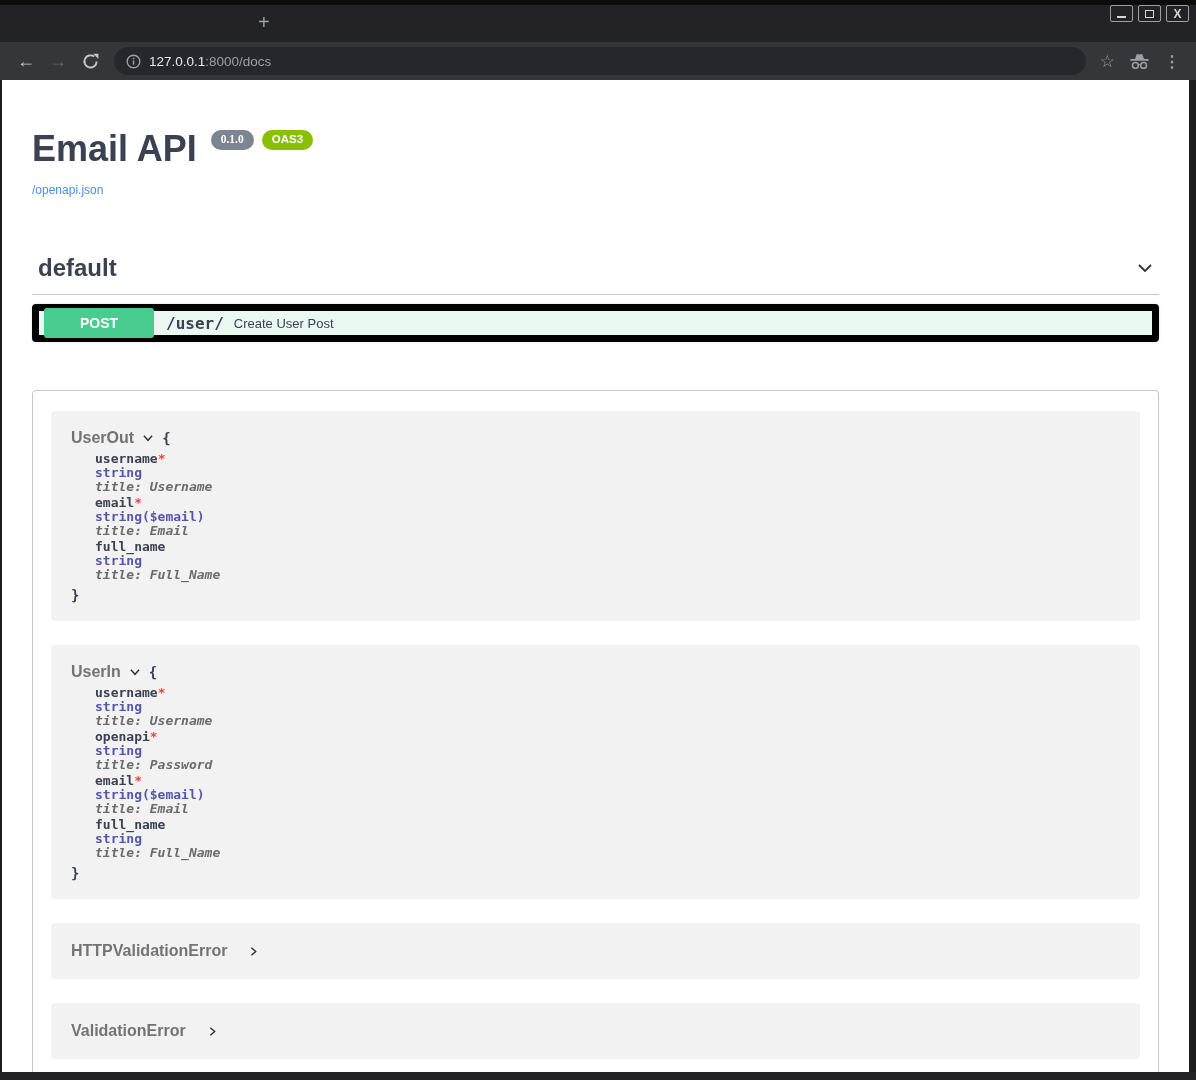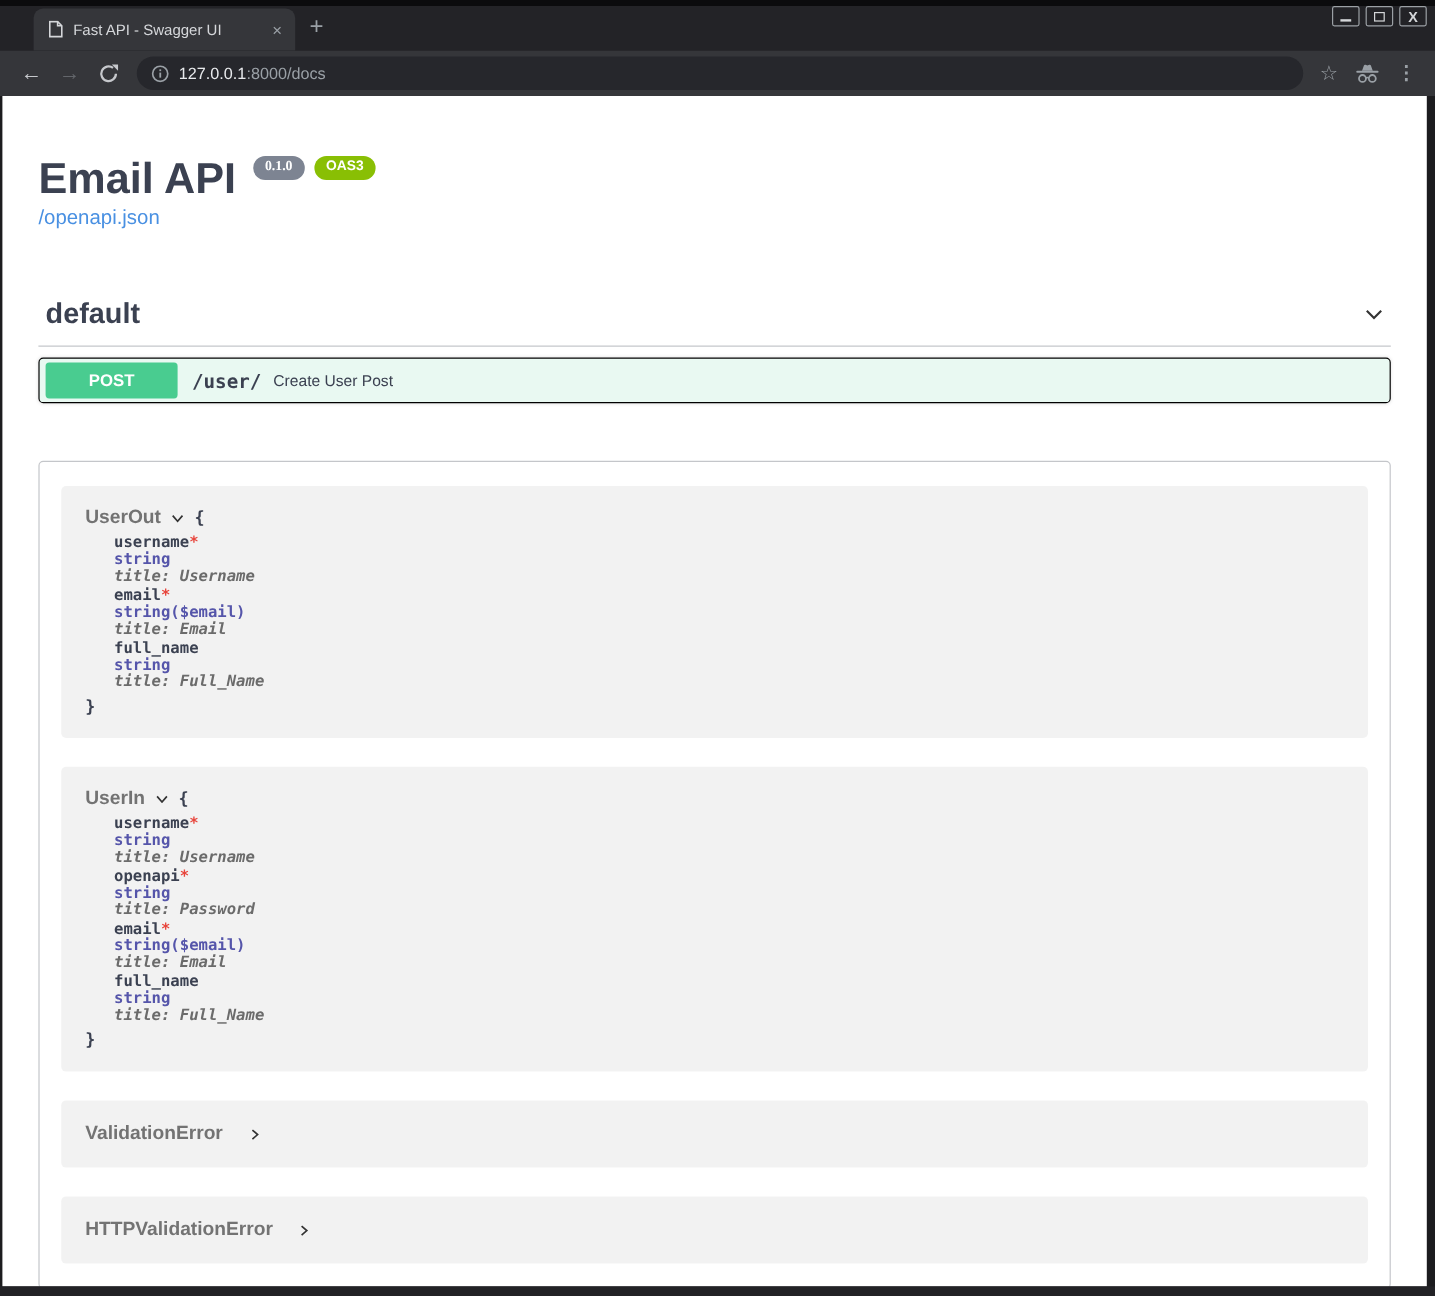--- a/index.html
+++ b/index.html
@@ -48,32 +48,32 @@
   }
   .bottom-bar { position:absolute; left:0; bottom:0; width:1196px; height:8px; background:#222226; }
 
   
   .info { padding-top:48px; }
   .api-title { font-size:36px; font-weight:bold; color:#3b4151; display:flex; align-items:flex-start; }
   .badges { display:flex; gap:8px; margin-left:14px; margin-top:2px; }
   .badge { font-size:11.5px; font-weight:bold; color:#fff; padding:4px 10px; border-radius:20px; line-height:1; }
   .badge-version { background:#7d8492;font-family:Liberation Serif, serif; }
   .badge-oas { background:#89bf04; }
-  .spec-link { margin-top:2px; font-size:17px; color:#4990e2; text-decoration:none; display:inline-block; }
+  .spec-link { margin-top:13px; font-size:12px; color:#4990e2; text-decoration:none; display:inline-block; }
 
   
   .tag-section { margin-top:56px; }
   .tag-header { display:flex; align-items:center; justify-content:space-between;
                 padding:0 2px 12px 6px; border-bottom:1px solid rgba(59,65,81,.3); }
   .tag-title { font-size:24px; font-weight:bold; color:#3b4151; }
   .chev { display:block; }
 
   
   .opblock {
-    margin-top:9px; border:1px solid #000000; background:rgba(73,204,144,.12);
+    margin-top:9px; border:7px solid #000000; background:rgba(73,204,144,.12);
     border-radius:4px; box-shadow:0 0 3px rgba(0,0,0,.12);
     display:flex; align-items:center; padding:5px; height:38px;
   }
   .method-badge {
     background:#49cc90; color:#fff; font-weight:bold; font-size:14px;
     width:110px; text-align:center; padding:7px 0; border-radius:3px;
   }
   .op-path { font-family:"DejaVu Sans Mono", monospace; font-weight:bold; font-size:16px;
              color:#3b4151; margin:0 10px 0 12px; }
   .op-summary { font-size:13px; color:#3b4151;text-align:center; }
@@ -101,28 +101,20 @@
   .prop-title { font-style:italic; font-weight:bold; color:#6b6b6b; line-height:14px; }
   .brace-close { margin-top:5px; }
   .collapsed-row { display:flex; align-items:center; gap:20px; padding:1px 0; }
 </style>
 </head>
 <body>
 
 <div class="chrome">
   <div class="tabstrip">
     <div class="top-sliver"></div>
-    <div class="tab">
-      <svg width="13" height="15" viewBox="0 0 13 15">
-        <path d="M1.5 1 h6.5 l3.5 3.5 v9 h-10 z" fill="none" stroke="#d5d7da" stroke-width="1.3"></path>
-        <path d="M8 1 v3.5 h3.5" fill="none" stroke="#d5d7da" stroke-width="1.3"></path>
-      </svg>
-      <span class="tab-title">Fast API - Swagger UI</span>
-      <span class="tab-close">×</span>
-    </div>
     <div class="newtab">+</div>
     <div class="win-controls">
       <div class="win-btn">
           <div class="min-glyph"></div>
         </div>
       <div class="win-btn">
           <div class="max-glyph"></div>
         </div>
       <div class="win-btn">
           <div class="close-glyph">X</div>
@@ -263,33 +255,33 @@
               <div class="prop-type">string</div>
               <div class="prop-title">title: Full_Name</div>
             </span>
           </div>
         </div>
         <div class="brace brace-close">}</div>
       </div>
 
       <div class="model-card">
         <div class="collapsed-row">
+          <span class="model-name">HTTPValidationError</span>
+          <svg width="13" height="13" viewBox="0 0 24 24">
+            <path d="M8 5 L16 12 L8 19" stroke="#333" stroke-width="2.6" fill="none"></path>
+          </svg>
+        </div>
+      </div>
+
+      <div class="model-card">
+        <div class="collapsed-row">
           <span class="model-name">ValidationError</span>
           <svg width="13" height="13" viewBox="0 0 24 24">
             <path d="M8 5 L16 12 L8 19" stroke="#333" stroke-width="2.6" fill="none"></path>
           </svg>
         </div>
       </div>
 
-      <div class="model-card">
-        <div class="collapsed-row">
-          <span class="model-name">HTTPValidationError</span>
-          <svg width="13" height="13" viewBox="0 0 24 24">
-            <path d="M8 5 L16 12 L8 19" stroke="#333" stroke-width="2.6" fill="none"></path>
-          </svg>
-        </div>
-      </div>
-
     </div>
   </div>
 </div>
 
 <div class="bottom-bar"></div>
 
 </body></html>

